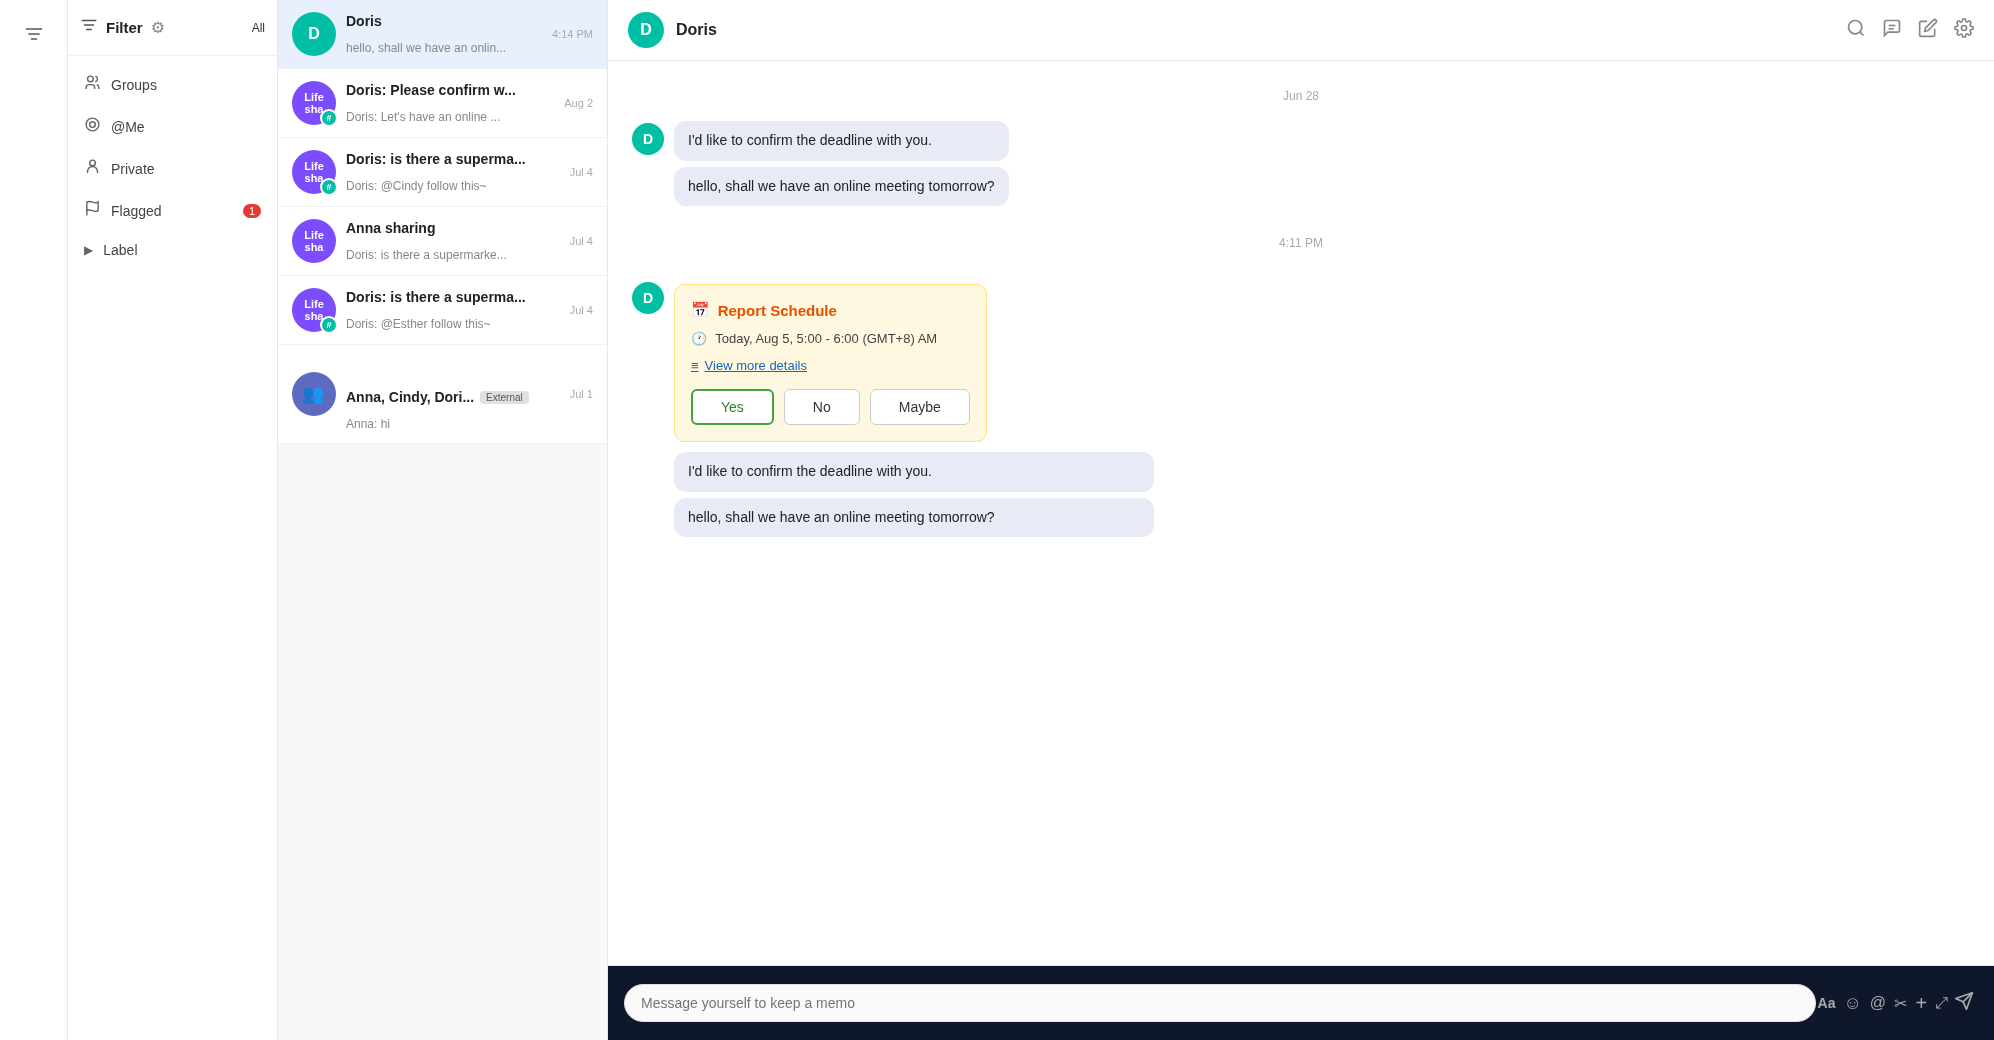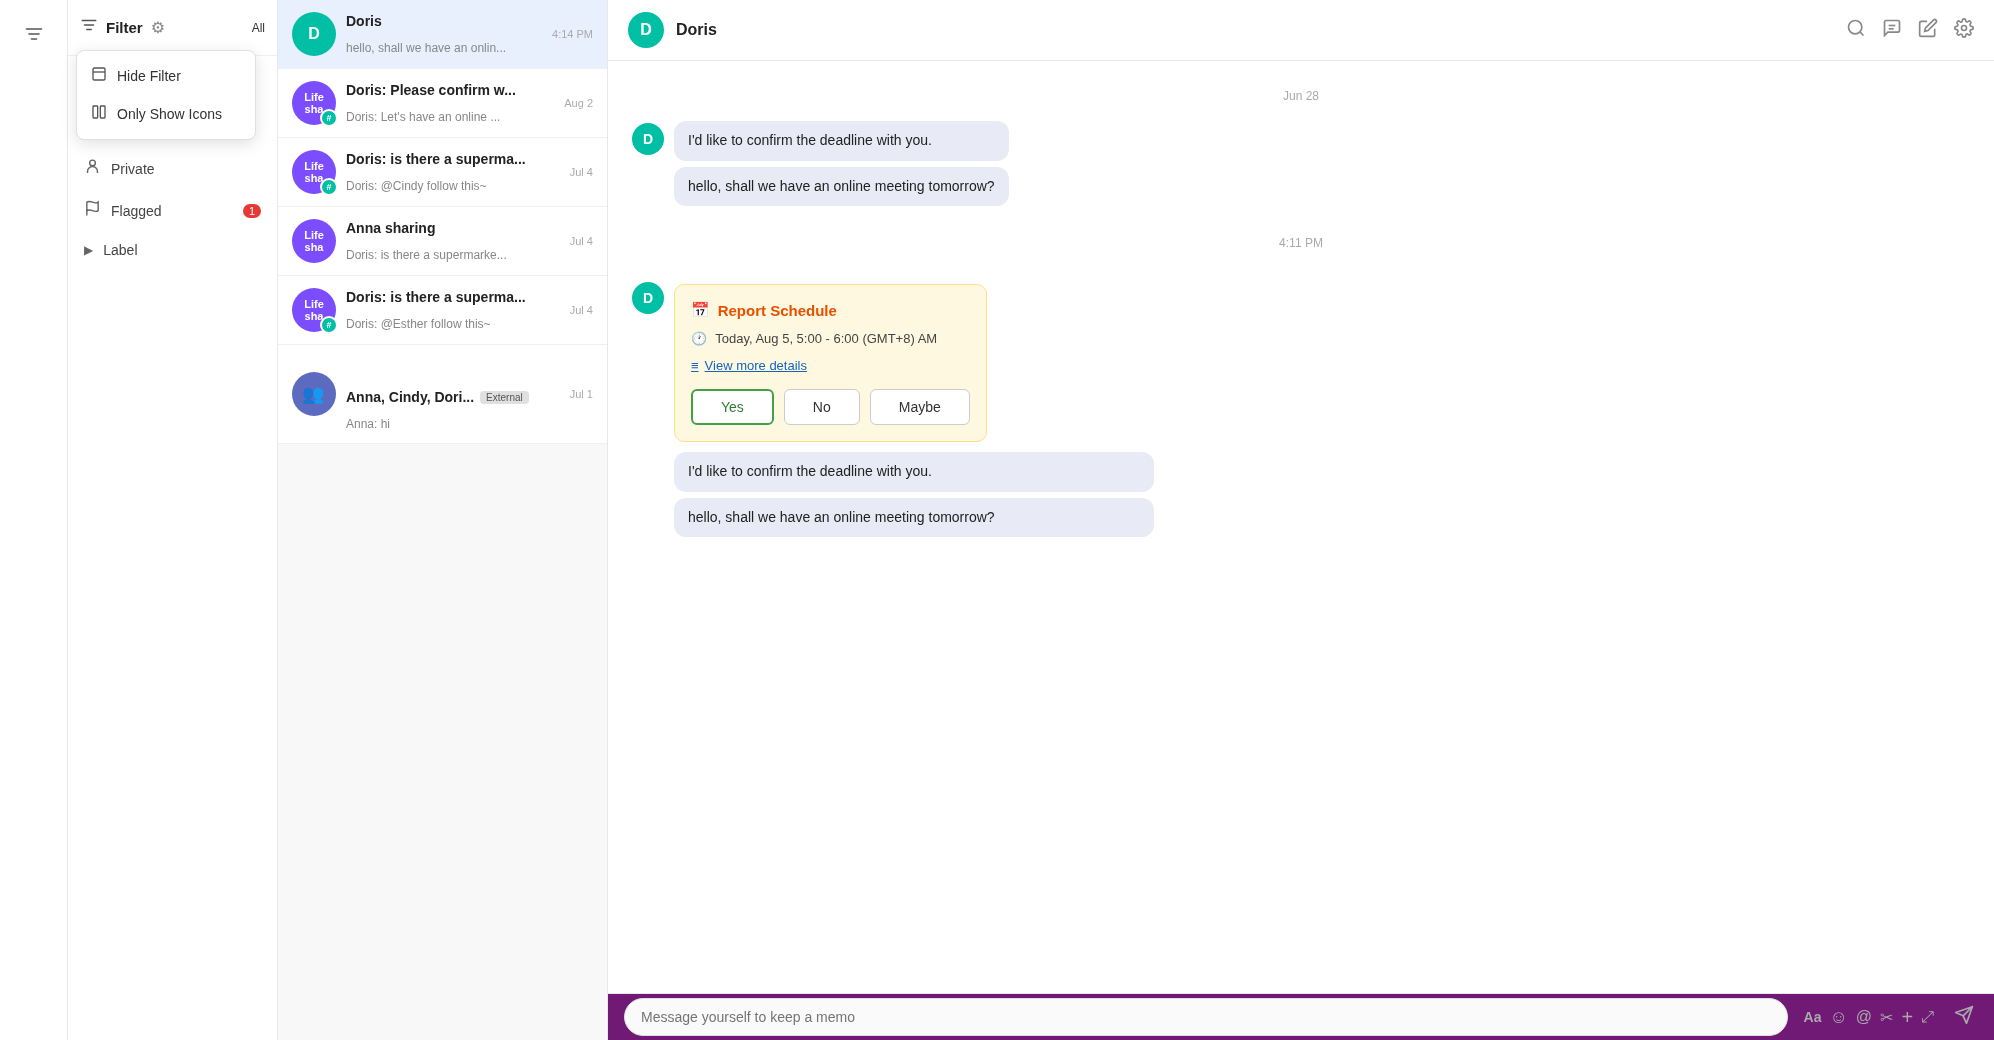--- a/index.html
+++ b/index.html
@@ -226,25 +226,25 @@
     }
     .sched-btn.yes {
       border: 2px solid #43a047;
       color: #2e7d32;
       background: #fff;
     }
 
     
     .chat-input-area {
       border-top: 1px solid #e8e8e8;
-      padding: 4px 16px;
+      padding: 18px 16px;
       display: flex;
       align-items: center;
-      gap: 16px;
-      background: #701a75;
+      gap: 2px;
+      background: #0f172a;
     }
     .chat-input {
       flex: 1;
       border: 1px solid #e0e0e0;
       border-radius: 20px;
       padding: 10px 16px;
       font-size: 14px; color: #999;
       outline: none;
       background: #fafafa;
     }
@@ -280,40 +280,20 @@
           <line x1="3" y1="6" x2="21" y2="6"></line>
             <line x1="6" y1="12" x2="18" y2="12"></line>
             <line x1="9" y1="18" x2="15" y2="18"></line>
         </svg>
       </span>
       <span class="filter-title">Filter</span>
       <span class="filter-gear">⚙</span>
       <span class="filter-all">All</span>
     </div>
 
-    <div class="filter-dropdown">
-      <div class="filter-dropdown-item">
-        <span class="filter-dropdown-icon">
-          <svg width="16" height="16" viewBox="0 0 24 24" fill="none" stroke="currentColor" stroke-width="2">
-              <rect x="3" y="3" width="18" height="18" rx="2"></rect>
-              <line x1="3" y1="9" x2="21" y2="9"></line>
-            </svg>
-        </span>
-        <span>Hide Filter</span>
-      </div>
-      <div class="filter-dropdown-item">
-        <span class="filter-dropdown-icon">
-          <svg width="16" height="16" viewBox="0 0 24 24" fill="none" stroke="currentColor" stroke-width="2">
-              <rect x="3" y="3" width="7" height="18" rx="1"></rect>
-              <rect x="14" y="3" width="7" height="18" rx="1"></rect>
-            </svg>
-        </span>
-        <span>Only Show Icons</span>
-      </div>
-    </div>
 
     <div class="filter-nav-items">
       <div class="filter-nav-item">
         <span class="icon">
           <svg width="17" height="17" viewBox="0 0 24 24" fill="none" stroke="currentColor" stroke-width="2">
               <circle cx="9" cy="7" r="4"></circle>
               <path d="M3 21v-2a4 4 0 0 1 4-4h4a4 4 0 0 1 4 4v2"></path>
               <path d="M16 3.13a4 4 0 0 1 0 7.75"></path>
               <path d="M21 21v-2a4 4 0 0 0-3-3.85"></path>
             </svg>

